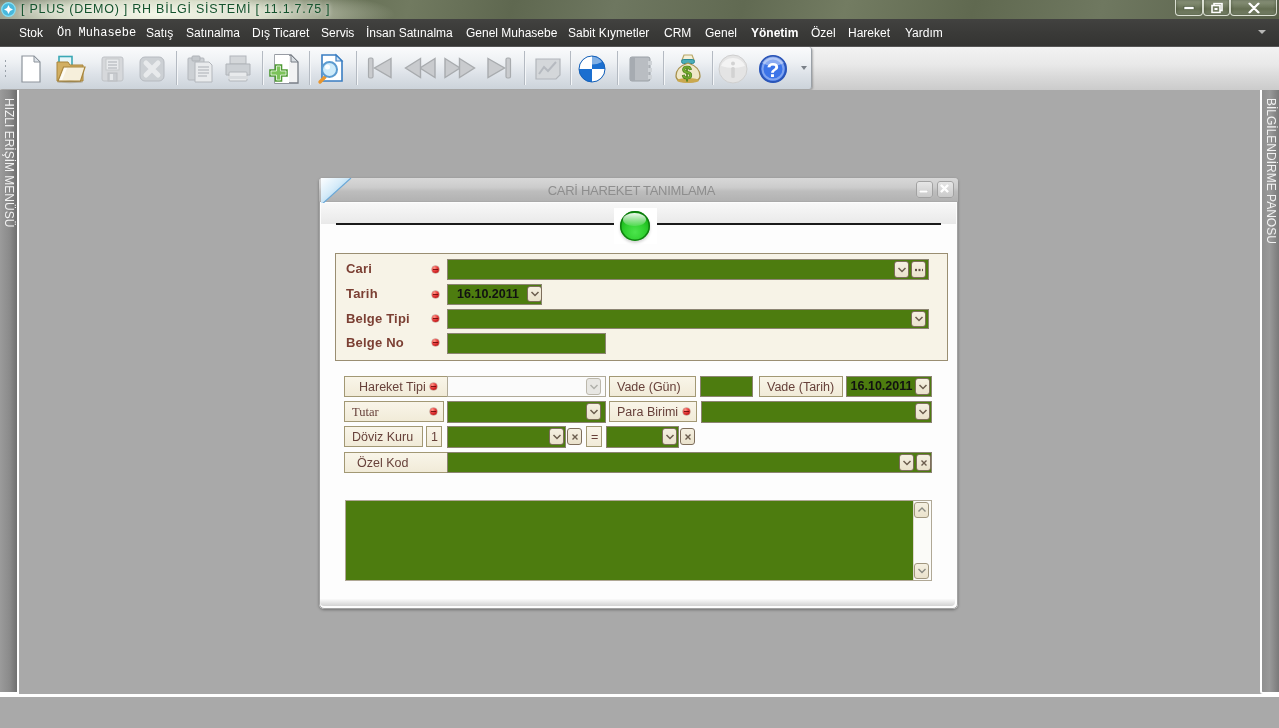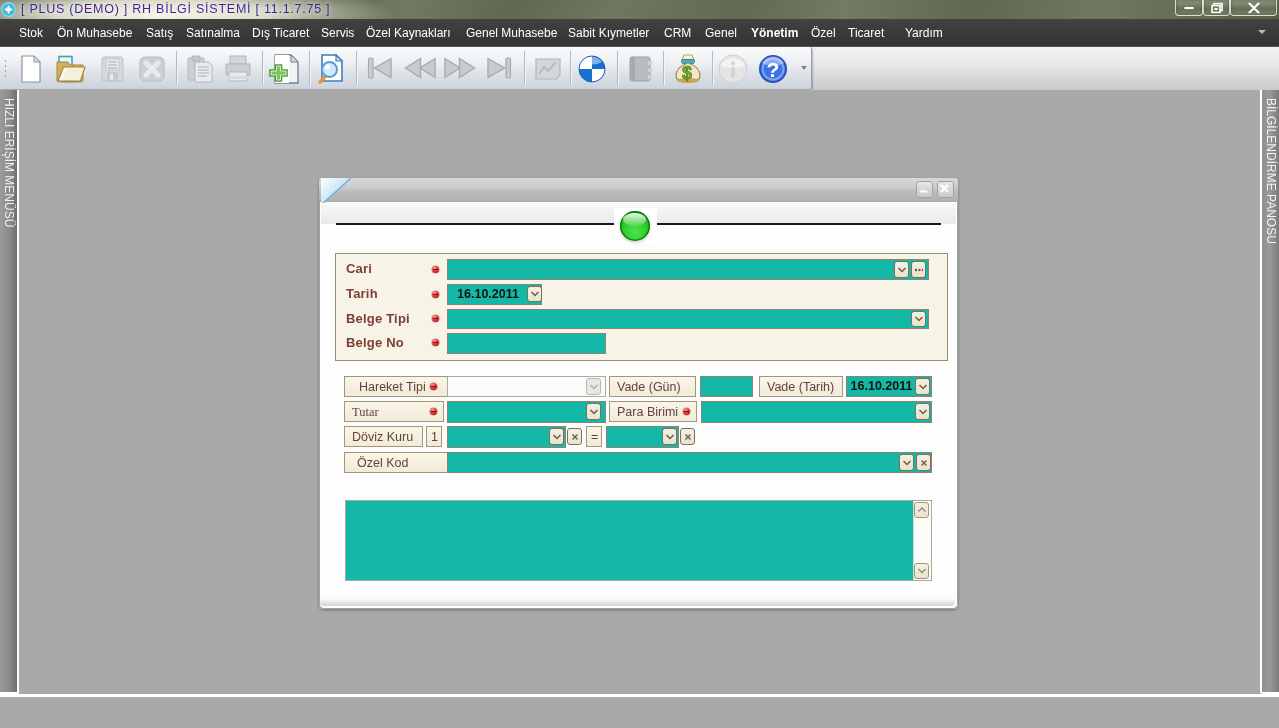--- a/index.html
+++ b/index.html
@@ -7,21 +7,21 @@
 body { font-family:"Liberation Sans", sans-serif; }
 #app { position:relative; width:1279px; height:728px; background:#a9a9a9; }
 .abs { position:absolute; }
 
 
 #titlebar { left:0; top:0; width:1279px; height:19px;
   background:
     radial-gradient(ellipse 235px 30px at 160px 14px, rgba(247,250,235,0.98) 0%, rgba(236,240,222,0.85) 45%, rgba(225,230,205,0) 100%),
     linear-gradient(105deg, #525a48 0%, #636c52 8%, #747d61 15%, #606a4f 24%, #717a60 32%, #5f6850 40%, #6e7760 48%, #616a52 58%, #737c62 66%, #606950 76%, #6f7860 86%, #575f49 100%);
 }
-#titletext { left:21px; top:2px; font-size:12.5px; letter-spacing:0.75px; color:#4c1d95; white-space:nowrap;
+#titletext { left:21px; top:2px; font-size:12.5px; letter-spacing:0.75px; color:#14532d; white-space:nowrap;
   text-shadow:0 0 4px rgba(255,255,255,0.9); }
 .winbtn { top:0; height:16px; background:linear-gradient(#8d967e 0%, #737d62 40%, #646e52 60%, #79836a 100%);
   border:1px solid rgba(250,252,245,0.75); border-top:none; box-shadow:inset 0 0 3px rgba(30,40,20,0.5); }
 .winbtn.b1 { left:1175px; width:28px; border-radius:0 0 4px 4px; }
 .winbtn.b2 { left:1203px; width:27px; border-radius:0 0 4px 4px; }
 .winbtn.b3 { left:1230px; width:47px; border-radius:0 0 4px 4px; }
 .winbtn svg { position:absolute; left:50%; top:50%; transform:translate(-50%,-50%); }
 
 
 #menubar { left:0; top:19px; width:1279px; height:27px; background:linear-gradient(#424240 0%, #3a3a38 50%, #343432 100%); }
@@ -82,21 +82,21 @@
 #dlgbody { left:2px; top:46px; width:635px; height:360px; background:#fdfdfd; }
 #dlgbottom { left:1px; top:421px; width:635px; height:7px; background:linear-gradient(#fafafa,#d2d2d2); border-radius:0 0 4px 4px; }
 
 
 #fs1 { left:16px; top:75px; width:613px; height:108px; background:#f7f3e7; border:1px solid #9a8e72; }
 .blbl { position:absolute; left:11px; font-size:13px; font-weight:bold; color:#7b3f33; letter-spacing:0.2px; }
 .rdot { position:absolute; width:7px; height:7px; border-radius:50%;
   background:radial-gradient(circle at 2.4px 2px, #ff9a8a 0%, #e84040 40%, #c11818 75%, #8f0f0f 100%); }
 .rdot:after { content:""; position:absolute; left:1px; top:3px; width:5px; height:1.4px; background:rgba(110,10,10,0.9); }
 .rdot { box-shadow:0 0 0 0.5px rgba(130,30,25,0.55); }
-.inp { position:absolute; background:#14b8a6; border:1px solid #8c8472; }
+.inp { position:absolute; background:#4d7c0f; border:1px solid #8c8472; }
 .cbtn { position:absolute; width:15px; border:1.5px solid #7e6e5c; background:linear-gradient(#f5f0e1,#eae2cc);
   border-radius:3px; }
 .cbtn svg, .xbtn svg { position:absolute; left:50%; top:50%; transform:translate(-50%,-50%); }
 .xbtn { position:absolute; width:15px; border:1.5px solid #7e6e5c; background:linear-gradient(#f5f0e1,#eae2cc); border-radius:3px; }
 .lblbox { position:absolute; height:21px; background:linear-gradient(#f9f5e9,#f1ebd8); border:1px solid #a29874; font-size:12.5px; color:#67413a; padding:3px 0 0 7px; }
 </style>
 </head>
 <body>
 <div id="app">
   <div id="titlebar" class="abs"></div>
@@ -121,33 +121,33 @@
   <div id="appicon" class="abs" style="left:1px; top:2px;"><svg width="15" height="15">
         <circle cx="7.5" cy="7.5" r="7" fill="#49b8dc"></circle>
         <circle cx="7.5" cy="7.5" r="6.8" fill="none" stroke="#8ae0f2" stroke-width="1.2"></circle>
         <path d="M7.5 3 L9 6 L12 7.5 L9 9 L7.5 12 L6 9 L3 7.5 L6 6 Z" fill="#fff"></path>
       </svg></div>
 
   <div id="menubar" class="abs"></div>
   <div id="menugrip" class="abs"></div>
   <div id="menuarr" class="abs"></div>
   <div class="mi" style="left:19px;">Stok</div>
-  <div class="mi" style="left:57px;">Ön Muhasebe</div>
+  <div class="mi" style="left:57px;font-family:Liberation Mono, monospace;">Ön Muhasebe</div>
   <div class="mi" style="left:146px;">Satış</div>
   <div class="mi" style="left:186px;">Satınalma</div>
   <div class="mi" style="left:252px;">Dış Ticaret</div>
   <div class="mi" style="left:321px;">Servis</div>
-  <div class="mi" style="left:366px;">Özel Kaynakları</div>
+  <div class="mi" style="left:366px;">İnsan Satınalma</div>
   <div class="mi" style="left:466px;">Genel Muhasebe</div>
   <div class="mi" style="left:568px;">Sabit Kıymetler</div>
   <div class="mi" style="left:664px;">CRM</div>
   <div class="mi" style="left:705px;">Genel</div>
   <div class="mi" style="left:751px;font-weight:bold;">Yönetim</div>
   <div class="mi" style="left:811px;">Özel</div>
-  <div class="mi" style="left:848px;">Ticaret</div>
+  <div class="mi" style="left:848px;">Hareket</div>
   <div class="mi" style="left:905px;">Yardım</div>
 
   <div id="toolrow" class="abs"></div>
   <div id="toolchunk" class="abs">
     <div id="toolgrip" class="abs"></div>
     <div class="tsep" style="left:176px;"></div>
     <div class="tsep" style="left:262px;"></div>
     <div class="tsep" style="left:309px;"></div>
     <div class="tsep" style="left:356px;"></div>
     <div class="tsep" style="left:524px;"></div>
@@ -305,20 +305,21 @@
         <div class="vtext">HIZLI ERİŞİM MENÜSÜ</div>
       </div>
     <div id="rtab" class="abs sidetab">
         <div class="vtext">BİLGİLENDİRME PANOSU</div>
       </div>
   </div>
   <div id="wsbottom" class="abs"></div>
 
   <div id="dlg" class="abs">
     <div id="dlgtitle" class="abs"></div>
+    <div id="dlgtitletext" class="abs">CARİ HAREKET TANIMLAMA</div>
     <div id="corner" class="abs">
         <svg width="32" height="27">
           <path d="M0 27 L0 0 L30 0 Z" fill="url(#cgrad)"></path>
           <path d="M0 27 L30 0" stroke="#6aa8d8" stroke-width="1.2" fill="none"></path>
           <defs>
             <linearGradient id="cgrad" x1="0" y1="0" x2="0.7" y2="0.7">
               <stop offset="0" stop-color="#fdfeff"></stop>
               <stop offset="0.55" stop-color="#d7ecf9"></stop>
               <stop offset="1" stop-color="#a8d4ef"></stop>
             </linearGradient>

